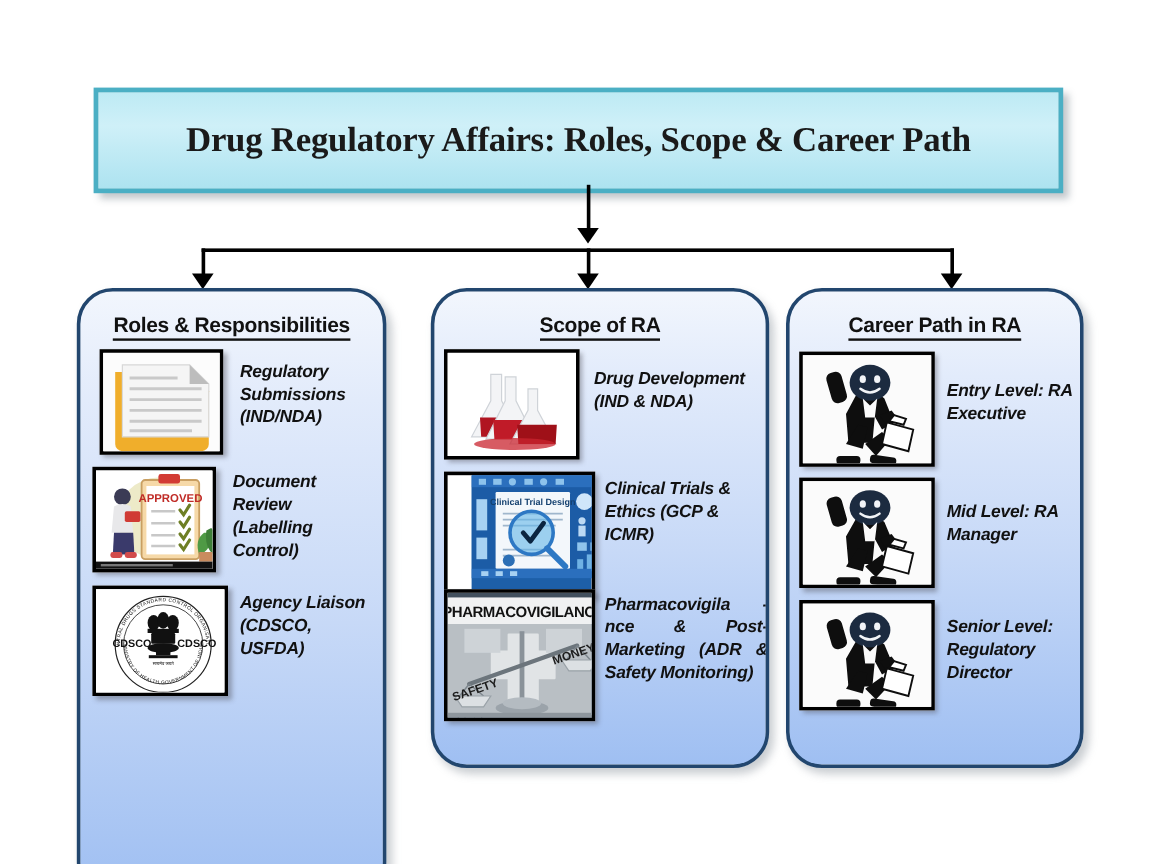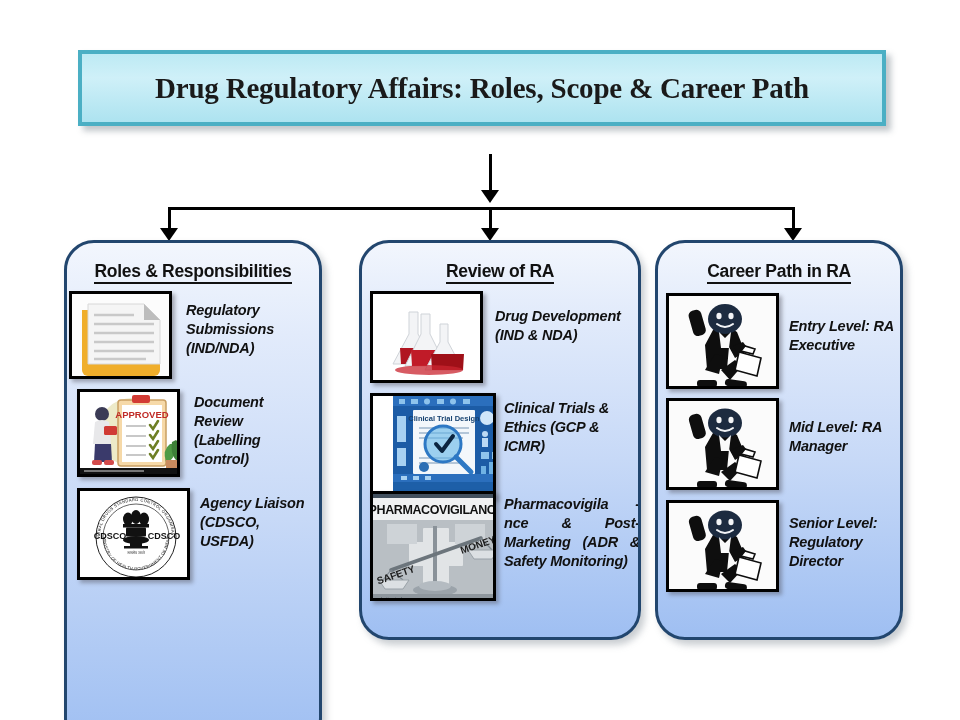--- a/index.html
+++ b/index.html
@@ -13,23 +13,23 @@
     height: 720px;
     background: #ffffff;
     overflow: hidden;
     font-family: "Liberation Sans", sans-serif;
   }
 
   
   #title-box {
     position: absolute;
     left: 78px;
-    top: 50px;
+    top: 73px;
     width: 808px;
-    height: 76px;
+    height: 88px;
     box-sizing: border-box;
     border: 4px solid #4BAFC4;
     background: linear-gradient(to bottom, #BDEAF4 0%, #CFF0F8 35%, #ADE3F0 100%);
     box-shadow: 5px 5px 6px rgba(120,130,140,0.45);
     display: flex;
     align-items: center;
     justify-content: center;
   }
   #title-text {
     font-family: "Liberation Serif", serif;
@@ -154,21 +154,21 @@
 
     <div class="conn-line" style="left:792px; top:207px; width:3px; height:25px;"></div>
     <div class="arrow-head" style="left:784px; top:228px;"></div>
   </div>
 
   <div class="panel" style="left:64px; top:240px; width:258px; height:508px;">
     <div class="panel-header">
       <span>Roles &amp; Responsibilities</span>
     </div>
 
-    <div class="row" style="left:2px; top:48px; width:240px;">
+    <div class="row" style="left:16px; top:48px; width:240px;">
       <div class="thumb" style="width:103px; height:88px;">
         <div class="art-doc">
           <svg viewBox="0 0 103 88" width="103" height="88" preserveAspectRatio="none">
             <rect x="0" y="0" width="103" height="88" fill="#fcfcfc"></rect>
             <path d="M10 16 h62 l16 16 v44 a6 6 0 0 1 -6 6 h-66 a6 6 0 0 1 -6 -6 z" fill="#F0AE2B"></path>
             <path d="M16 10 h56 l16 16 v44 h-72 z" fill="#F5F5F5" stroke="#d8d8d8" stroke-width="1"></path>
             <path d="M72 10 l16 16 h-16 z" fill="#BDBDBD"></path>
             <g stroke="#c9c9c9" stroke-width="2.4">
               <line x1="22" y1="21" x2="62" y2="21"></line>
               <line x1="22" y1="30" x2="82" y2="30"></line>
@@ -259,21 +259,21 @@
             <text x="56" y="63" font-family="Liberation Sans, sans-serif" font-size="3.6" fill="#111" text-anchor="middle">सत्यमेव जयते</text>
           </svg>
         </div>
       </div>
       <div class="row-label" style="width:112px; margin-left:10px; margin-top:6px;">Agency Liaison (CDSCO, USFDA)</div>
     </div>
   </div>
 
   <div class="panel" style="left:359px; top:240px; width:282px; height:400px;">
     <div class="panel-header">
-      <span>Review of RA</span>
+      <span>Scope of RA</span>
     </div>
 
     <div class="row" style="left:8px; top:48px; width:279px;">
       <div class="thumb" style="width:113px; height:92px;">
         <div class="art-flask">
           <svg viewBox="0 0 113 92" width="113" height="92" preserveAspectRatio="none">
             <rect x="0" y="0" width="113" height="92" fill="#ffffff"></rect>
             <g>
               <path d="M36 18 h9 v22 l16 30 h-41 l16 -30 z" fill="#F3F4F6" stroke="#cfd3d8" stroke-width="1"></path>
               <path d="M27 54 h35 l-1 16 h-33 z" fill="#B01521"></path>

